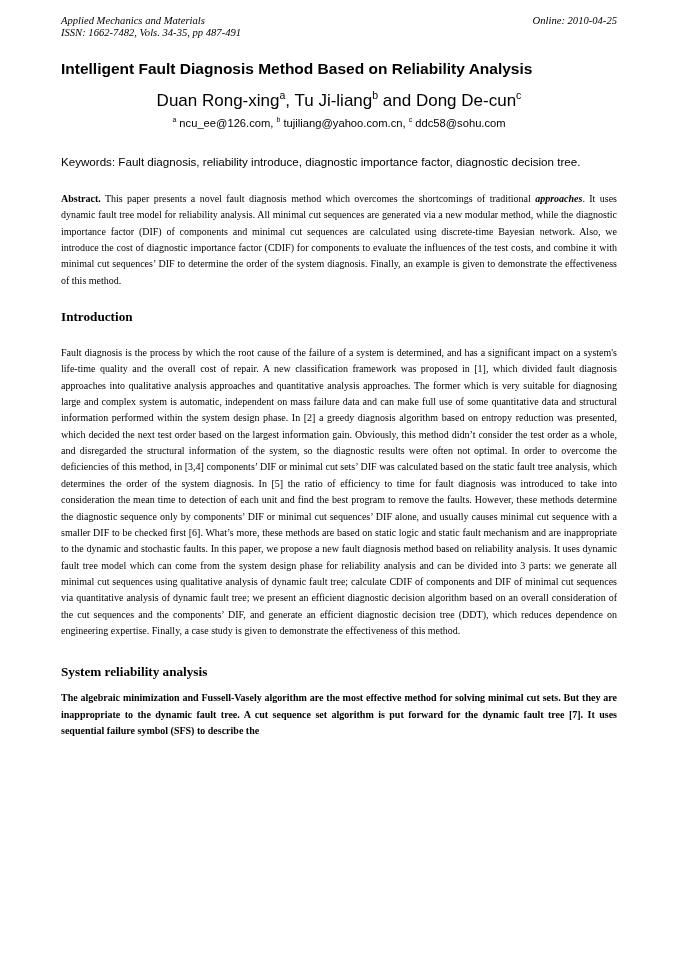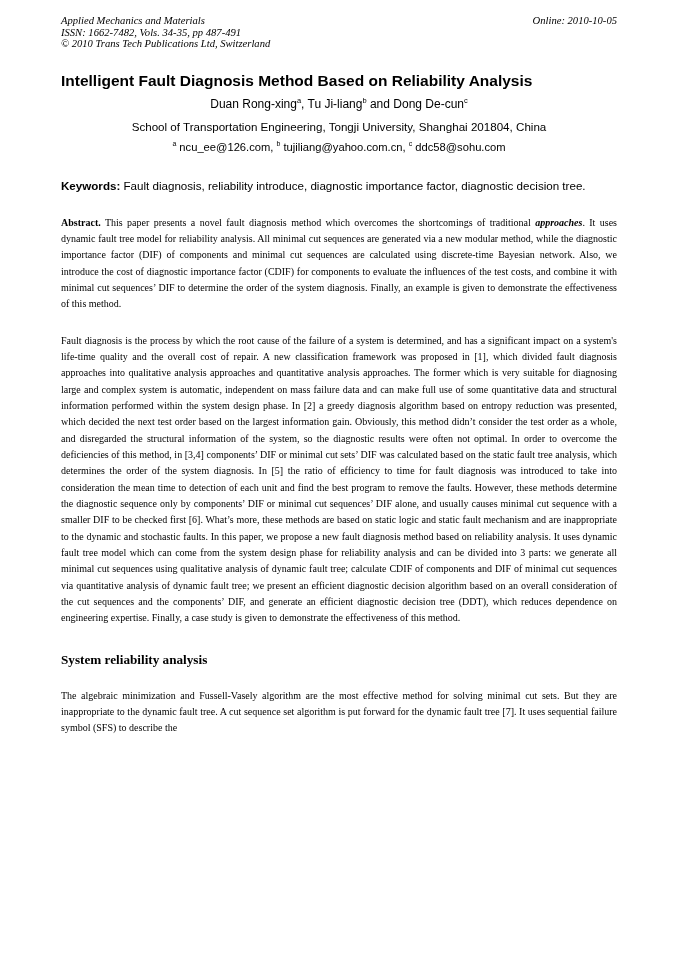--- a/index.html
+++ b/index.html
@@ -35,23 +35,23 @@
   
   .title {
     margin: 20px 0 0 0;
     font-family: "Liberation Sans", sans-serif;
     font-weight: bold;
     font-size: 15.5px;
     line-height: 21px;
     text-align: left;
   }
   .authors {
-    margin-top: 4px;
+    margin-top: 12px;
     font-family: "Liberation Sans", sans-serif;
-    font-size: 12px;
+    font-size: 17px;
     line-height: 19px;
     text-align: center;
   }
   .authors sup, .emails sup {
     font-size: 62%;
     line-height: 0;
     vertical-align: super;
   }
   .affiliation {
     margin-top: 5px;
@@ -68,21 +68,21 @@
     text-align: center;
   }
   
   .keywords {
     margin: 23px 0 0 0;
     font-family: "Liberation Sans", sans-serif;
     font-size: 11.6px;
     line-height: 15px;
     text-align: justify;
   }
-  .keywords .kw-label { font-weight: bold; }
+  .keywords .kw-label { font-weight: normal; }
   
   .abstract, .body-par {
     margin: 0;
     font-family: "Liberation Serif", serif;
     font-size: 10px;
     line-height: 16.35px;
     text-align: justify;
   }
   .abstract { margin-top: 22px; }
   .abstract .ab-label { font-weight: bold; }
@@ -91,46 +91,45 @@
     margin: 0;
     font-family: "Liberation Serif", serif;
     font-weight: bold;
     font-size: 13.2px;
     line-height: 17px;
     text-align: left;
   }
   .h-intro { margin-top: 19px; }
   .p-intro { margin-top: 20px; }
   .h-sys { margin-top: 24px; }
-  .p-sys { margin-top: 20px; }
+  .p-sys { margin-top: 10px; font-weight: bold; }
 </style>
 </head>
 <body>
 
 <div class="page">
   <div class="content">
 
     <div class="pub-header">
       <div>Applied Mechanics and Materials</div>
       <div>ISSN: 1662-7482, Vols. 34-35, pp 487-491</div>
-      <div>© 2010 Trans Tech Publications Ltd, Switzerland</div>
-      <div class="pub-online">Online: 2010-10-05</div>
+      <div class="pub-online">Online: 2010-04-25</div>
     </div>
 
     <h1 class="title">Intelligent Fault Diagnosis Method Based on Reliability Analysis</h1>
 
     <div class="authors"><span>Duan Rong-xing</span><sup>a</sup><span>, </span><span>Tu Ji-liang</span><sup>b</sup><span> and </span><span>Dong De-cun</span><sup>c</sup></div>
 
-    <div class="affiliation">School of Transportation Engineering, Tongji University, Shanghai 201804, China</div>
 
     <div class="emails"><sup>a</sup><span> ncu_ee@126.com</span><span>, </span><sup>b</sup><span> tujiliang@yahoo.com.cn</span><span>, </span><sup>c</sup><span> ddc58@sohu.com</span></div>
 
     <p class="keywords"><span class="kw-label">Keywords:</span><span> Fault diagnosis, reliability introduce, diagnostic importance factor, diagnostic decision tree.</span></p>
 
     <p class="abstract"><span class="ab-label">Abstract.</span><span> This paper presents a novel fault diagnosis method which overcomes the shortcomings of traditional </span><span class="ab-emph">approaches</span><span>. It uses dynamic fault tree model for reliability analysis. All minimal cut sequences are generated via a new modular method, while the diagnostic importance factor (DIF) of components and minimal cut sequences are calculated using discrete-time Bayesian network. Also, we introduce the cost of diagnostic importance factor (CDIF) for components to evaluate the influences of the test costs, and combine it with minimal cut sequences’ DIF to determine the order of the system diagnosis. Finally, an example is given to demonstrate the effectiveness of this method.</span></p>
 
+    <h2 class="sec-heading h-intro">Introduction</h2>
     <p class="body-par p-intro">Fault diagnosis is the process by which the root cause of the failure of a system is determined, and has a significant impact on a system's life-time quality and the overall cost of repair. A new classification framework was proposed in [1], which divided fault diagnosis approaches into qualitative analysis approaches and quantitative analysis approaches. The former which is very suitable for diagnosing large and complex system is automatic, independent on mass failure data and can make full use of some quantitative data and structural information performed within the system design phase. In [2] a greedy diagnosis algorithm based on entropy reduction was presented, which decided the next test order based on the largest information gain. Obviously, this method didn’t consider the test order as a whole, and disregarded the structural information of the system, so the diagnostic results were often not optimal. In order to overcome the deficiencies of this method, in [3,4] components’ DIF or minimal cut sets’ DIF was calculated based on the static fault tree analysis, which determines the order of the system diagnosis. In [5] the ratio of efficiency to time for fault diagnosis was introduced to take into consideration the mean time to detection of each unit and find the best program to remove the faults. However, these methods determine the diagnostic sequence only by components’ DIF or minimal cut sequences’ DIF alone, and usually causes minimal cut sequence with a smaller DIF to be checked first [6]. What’s more, these methods are based on static logic and static fault mechanism and are inappropriate to the dynamic and stochastic faults. In this paper, we propose a new fault diagnosis method based on reliability analysis. It uses dynamic fault tree model which can come from the system design phase for reliability analysis and can be divided into 3 parts: we generate all minimal cut sequences using qualitative analysis of dynamic fault tree; calculate CDIF of components and DIF of minimal cut sequences via quantitative analysis of dynamic fault tree; we present an efficient diagnostic decision algorithm based on an overall consideration of the cut sequences and the components’ DIF, and generate an efficient diagnostic decision tree (DDT), which reduces dependence on engineering expertise. Finally, a case study is given to demonstrate the effectiveness of this method.</p>
 
     <h2 class="sec-heading h-sys">System reliability analysis</h2>
     <p class="body-par p-sys">The algebraic minimization and Fussell-Vasely algorithm are the most effective method for solving minimal cut sets. But they are inappropriate to the dynamic fault tree. A cut sequence set algorithm is put forward for the dynamic fault tree [7]. It uses sequential failure symbol (SFS) to describe the</p>
 
   </div>
 </div>
 
 </body></html>

